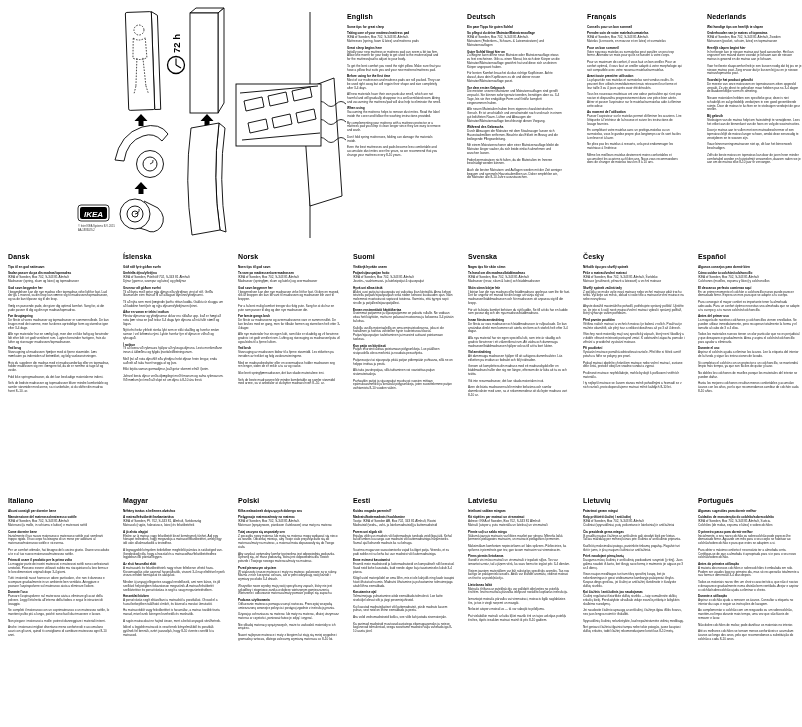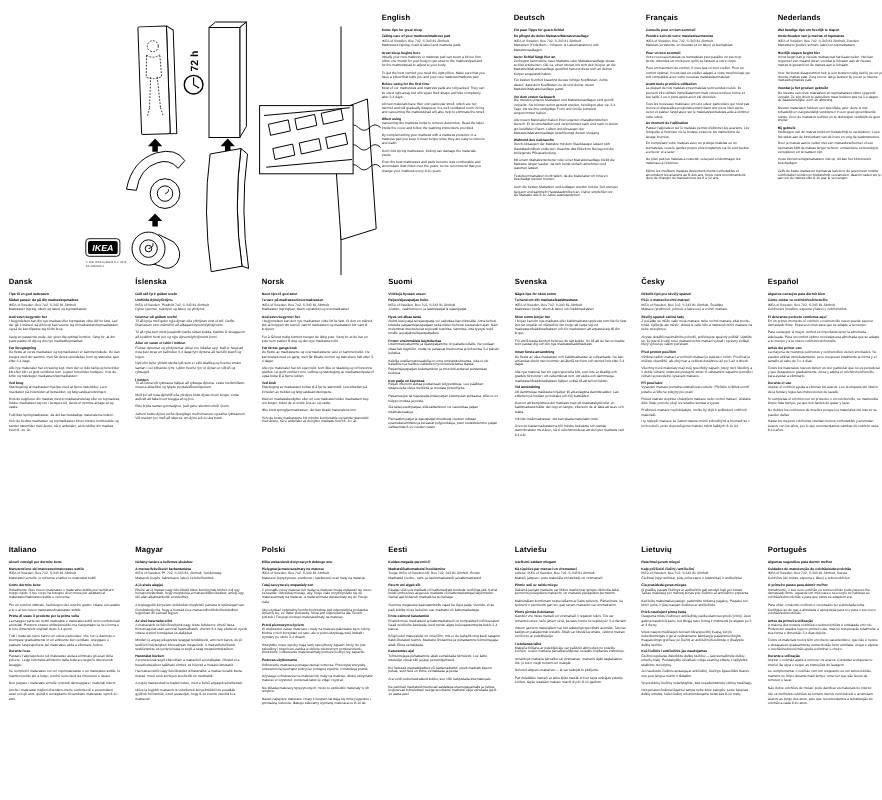--- a/index.html
+++ b/index.html
@@ -2,21 +2,21 @@
 <html><head>
 <meta charset="utf-8">
 <style>
   *{box-sizing:border-box;margin:0;padding:0}
   html,body{background:#fff}
   body{
     width:802px;height:727px;position:relative;overflow:hidden;
     font-family:"Liberation Sans",sans-serif;color:#1c1c1c;
     -webkit-text-size-adjust:none;
   }
-  #illustration{position:absolute;left:0;top:12px;width:352px;height:246px}
+  #illustration{position:absolute;left:0;top:0;width:352px;height:246px}
   .row{position:absolute;display:grid}
   #row-top{left:347px;top:13px;grid-template-columns:repeat(4,95px);column-gap:25px}
   #row-mid{left:8px;top:253px;grid-template-columns:repeat(7,102px);column-gap:13px}
   #row-bottom{left:8px;top:497px;grid-template-columns:repeat(7,102px);column-gap:13px}
   .lang-col{font-size:3.1px;line-height:1.23;color:#222;text-align:left}
   .lang-name{font-size:7px;font-weight:bold;color:#000;margin-bottom:4px;letter-spacing:.1px}
   .tagline{font-weight:bold;color:#000;margin-bottom:3px}
   .subhead{font-weight:bold;color:#000}
   .addr{}
   .products{margin-bottom:3px}

